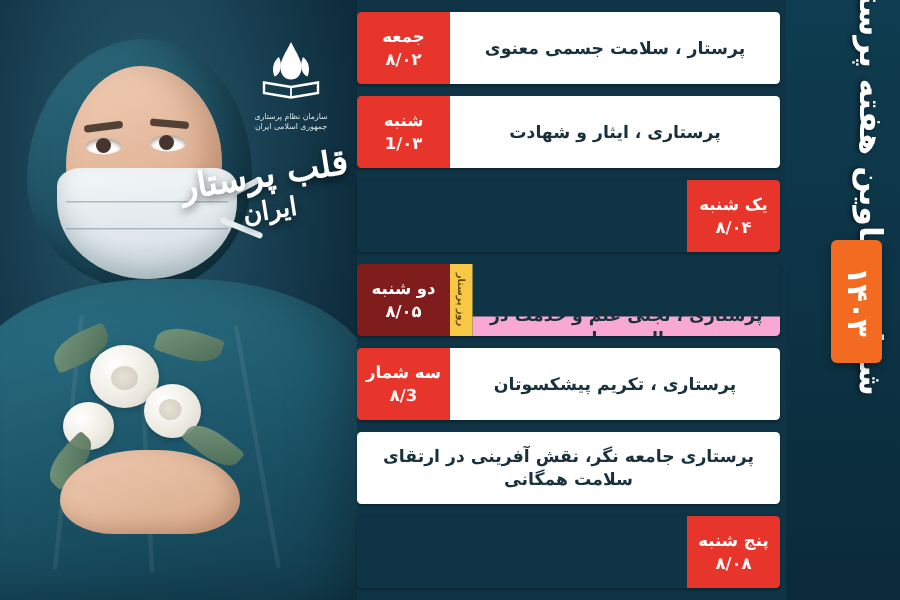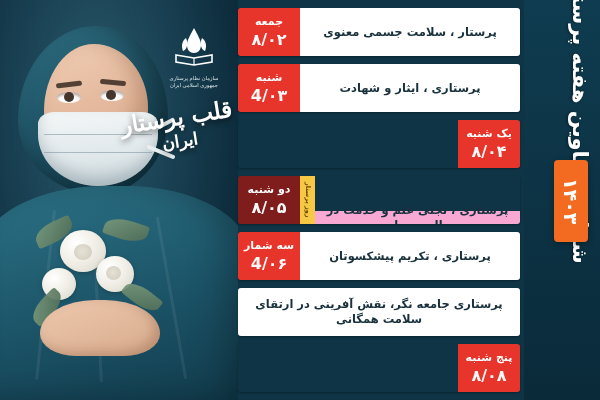--- a/index.html
+++ b/index.html
@@ -265,21 +265,21 @@
     display: flex;
     flex-direction: column;
     align-items: center;
     justify-content: center;
     gap: 2px;
     box-sizing: border-box;
   }
   .row.highlight .row-day { background: #7f1d1d; }
   .row.highlight .row-text { background: #f9a8d4; margin-top: 35px; }
   .day-name { font-size: 11px; font-weight: bold; }
-  .day-date { font-size: 16px; font-weight: bold; opacity: .97; }
+  .day-date { font-size: 11px; font-weight: bold; opacity: .97; }
   .nurse-tag {
     width: 15px;
     background: #f6c844;
     color: #6a4a07;
     font-size: 6.5px;
     font-weight: bold;
     writing-mode: vertical-rl;
     display: flex;
     align-items: center;
     justify-content: center;
@@ -352,21 +352,21 @@
       <div class="row-day">
         <span class="day-name">جمعه</span>
         <span class="day-date">۸/۰۲</span>
       </div>
     </div>
 
     <div class="row">
       <div class="row-text">پرستاری ، ایثار و شهادت</div>
       <div class="row-day">
         <span class="day-name">شنبه</span>
-        <span class="day-date">4/۰۳</span>
+        <span class="day-date">1/۰۳</span>
       </div>
     </div>
 
     <div class="row">
       <div class="row-day">
         <span class="day-name">یک شنبه</span>
         <span class="day-date">۸/۰۴</span>
       </div>
     </div>
 
@@ -376,21 +376,21 @@
       <div class="row-day">
         <span class="day-name">دو شنبه</span>
         <span class="day-date">۸/۰۵</span>
       </div>
     </div>
 
     <div class="row">
       <div class="row-text">پرستاری ، تکریم پیشکسوتان</div>
       <div class="row-day">
         <span class="day-name">سه شمار</span>
-        <span class="day-date">4/۰۶</span>
+        <span class="day-date">۸/3</span>
       </div>
     </div>
 
     <div class="row">
       <div class="row-text">پرستاری جامعه نگر، نقش آفرینی در ارتقای سلامت همگانی</div>
     </div>
 
     <div class="row">
       <div class="row-day">
         <span class="day-name">پنج شنبه</span>

